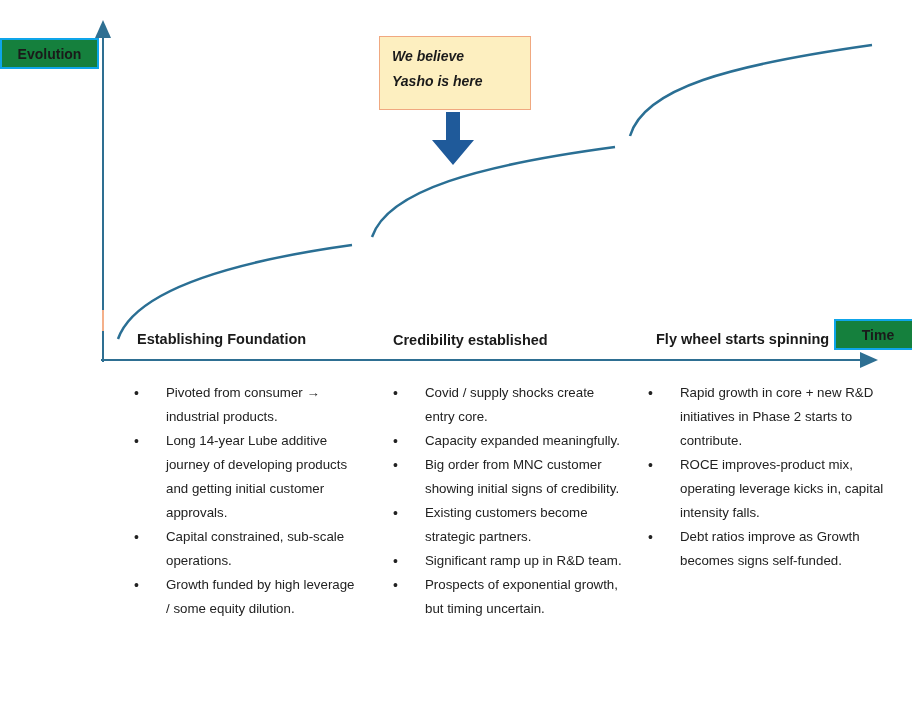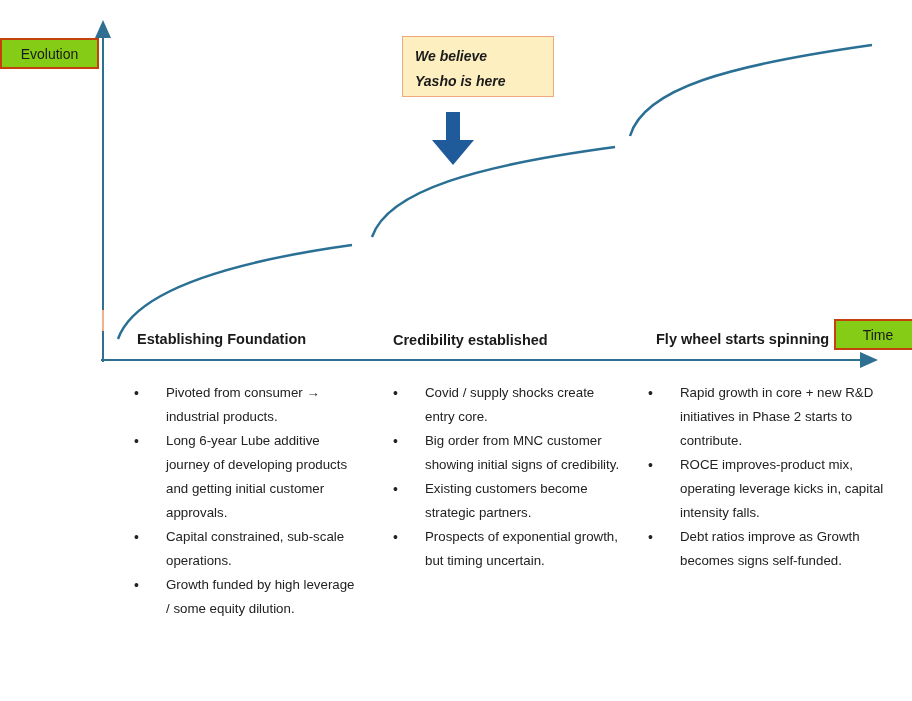--- a/index.html
+++ b/index.html
@@ -1,26 +1,26 @@
 <!DOCTYPE html>
 <html><head>
   <meta charset="utf-8">
   <style>
     html, body { margin: 0; padding: 0; background: #ffffff; }
     body { width: 912px; height: 701px; position: relative; overflow: hidden;
            font-family: "Liberation Sans", sans-serif; color: #1a1a1a; }
     #diagram { position: absolute; left: 0; top: 0; width: 912px; height: 701px; }
-    .axis-label-box { position: absolute; background: #84cc16; border: 2px solid #c2410c;
-           font-weight: normal; font-size: 14px; display: flex; align-items: center; justify-content: center;
+    .axis-label-box { position: absolute; background: #15803d; border: 2px solid #0ea5e9;
+           font-weight: bold; font-size: 14px; display: flex; align-items: center; justify-content: center;
            box-sizing: border-box; }
     #evolution-box { left: 0; top: 38px; width: 99px; height: 31px; }
     #time-box { left: 834px; top: 319px; width: 88px; height: 31px; }
-    #callout { position: absolute; left: 379px; top: 36px; width: 152px; height: 61px;
+    #callout { position: absolute; left: 379px; top: 36px; width: 152px; height: 74px;
            background: #fdefc0; border: 1.5px solid #f0a880; box-sizing: border-box;
-           font-weight: bold; font-style: italic; font-size: 14px; padding: 7px 0 0 12px; line-height: 25px; margin-left: 23px; }
+           font-weight: bold; font-style: italic; font-size: 14px; padding: 7px 0 0 12px; line-height: 25px; }
     .phase-title { position: absolute; font-weight: bold; font-size: 14.5px; white-space: nowrap; margin-left: 8px; }
     #phase-0-title { left: 129px; top: 331px; }
     #phase-1-title { left: 385px; top: 332px; }
     #phase-2-title { left: 648px; top: 331px; }
     .bullets { position: absolute; margin: 12px; padding: 0; list-style: none; font-size: 13.3px; line-height: 24px; color: #222; }
     .bullets li { position: relative; padding-left: 32px; }
     .bullets li::before { content: "•"; position: absolute; left: 0; top: 0; font-size: 14px; }
     #phase-0-list { left: 122px; top: 369px; width: 226px; }
     #phase-1-list { left: 381px; top: 369px; width: 230px; }
     #phase-2-list { left: 636px; top: 369px; width: 236px; }
@@ -50,29 +50,31 @@
   <div>We believe</div>
   <div>Yasho is here</div>
 </div>
 
 <div id="phase-0-title" class="phase-title">Establishing Foundation</div>
 <div id="phase-1-title" class="phase-title">Credibility established</div>
 <div id="phase-2-title" class="phase-title">Fly wheel starts spinning</div>
 
 <ul id="phase-0-list" class="bullets">
   <li>Pivoted from consumer → industrial products.</li>
-  <li>Long 6-year Lube additive journey of developing products and getting initial customer approvals.</li>
+  <li>Long 14-year Lube additive journey of developing products and getting initial customer approvals.</li>
   <li>Capital constrained, sub-scale operations.</li>
   <li>Growth funded by high leverage / some equity dilution.</li>
 </ul>
 
 <ul id="phase-1-list" class="bullets">
   <li>Covid / supply shocks create entry core.</li>
+  <li>Capacity expanded meaningfully.</li>
   <li>Big order from MNC customer showing initial signs of credibility.</li>
   <li>Existing customers become strategic partners.</li>
+  <li>Significant ramp up in R&amp;D team.</li>
   <li>Prospects of exponential growth, but timing uncertain.</li>
 </ul>
 
 <ul id="phase-2-list" class="bullets">
   <li>Rapid growth in core + new R&amp;D initiatives in Phase 2 starts to contribute.</li>
   <li>ROCE improves-product mix, operating leverage kicks in, capital intensity falls.</li>
   <li>Debt ratios improve as Growth becomes signs self-funded.</li>
 </ul>
 
 </body></html>

